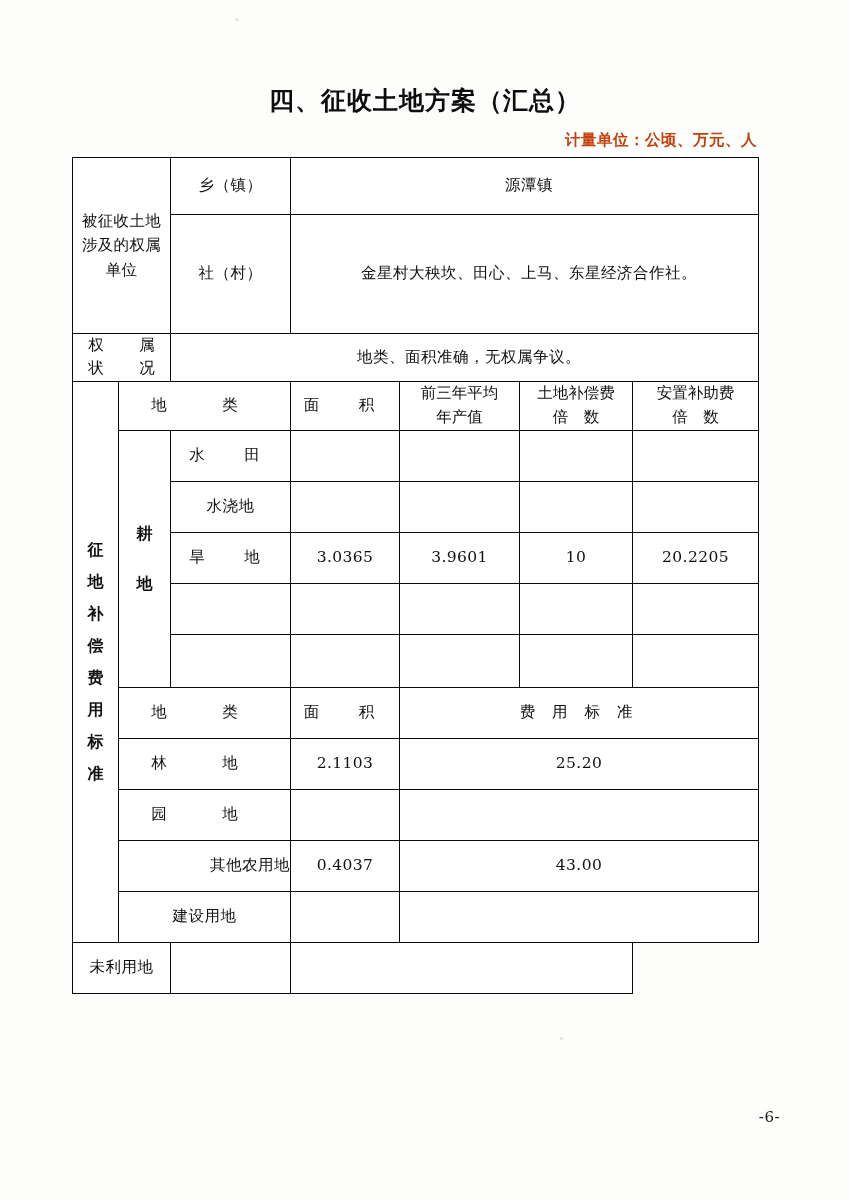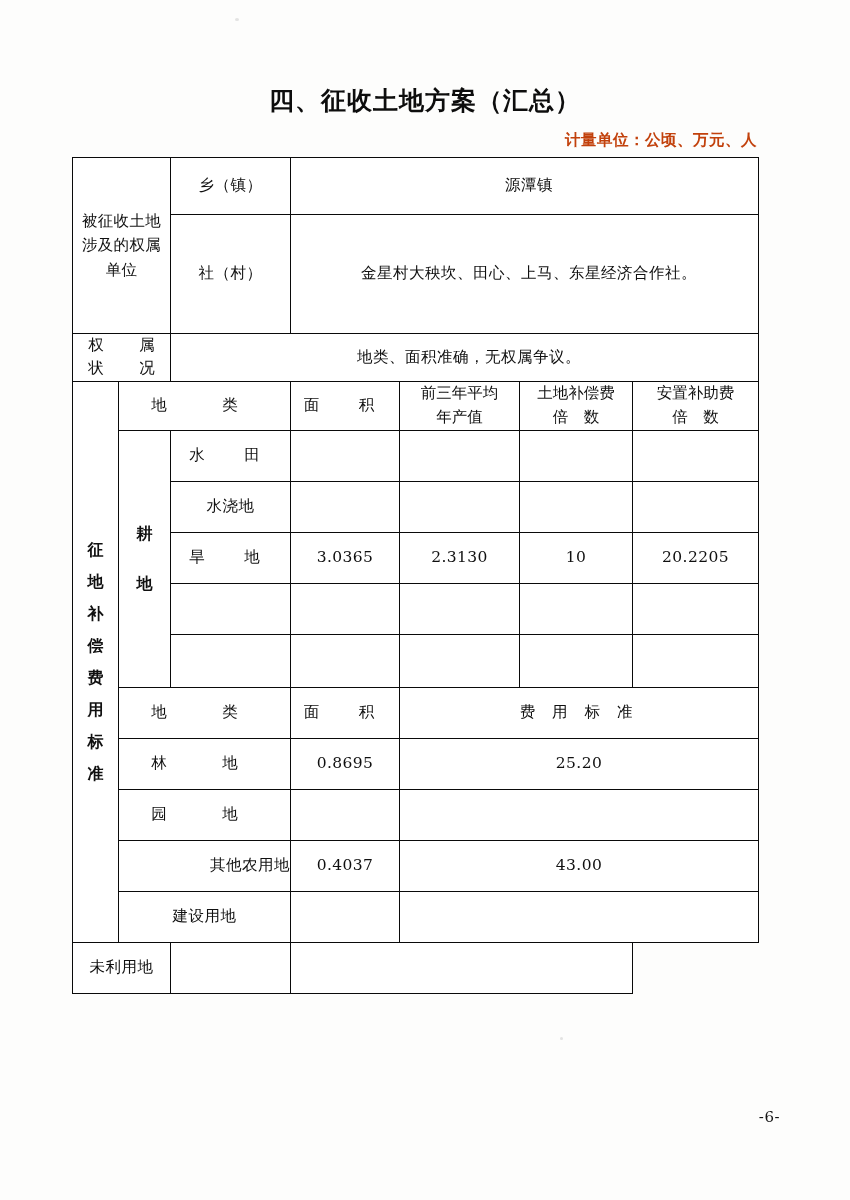--- a/index.html
+++ b/index.html
@@ -255,21 +255,21 @@
           <td class="num"></td>
           <td class="num"></td>
           <td class="num"></td>
         </tr>
 
         <tr>
           <td style="height:50px;">
             <span class="lbl lbl-sp">旱　地</span>
           </td>
           <td class="num">3.0365</td>
-          <td class="num">2.3130</td>
+          <td class="num">3.9601</td>
           <td class="num">10</td>
           <td class="num">20.2205</td>
         </tr>
 
         <tr>
           <td style="height:50px;"></td>
           <td class="num"></td>
           <td class="num"></td>
           <td class="num"></td>
           <td class="num"></td>
@@ -292,21 +292,21 @@
           </td>
           <td colspan="3">
             <span class="lbl" style="letter-spacing:6px;text-indent:6px;">费 用 标 准</span>
           </td>
         </tr>
 
         <tr>
           <td colspan="2" style="height:50px;">
             <span class="lbl lbl-sp2">林　地</span>
           </td>
-          <td class="num">0.8695</td>
+          <td class="num">2.1103</td>
           <td colspan="3" class="num">25.20</td>
         </tr>
 
         <tr>
           <td colspan="2" style="height:50px;">
             <span class="lbl lbl-sp2">园　地</span>
           </td>
           <td class="num"></td>
           <td colspan="3" class="num"></td>
         </tr>

